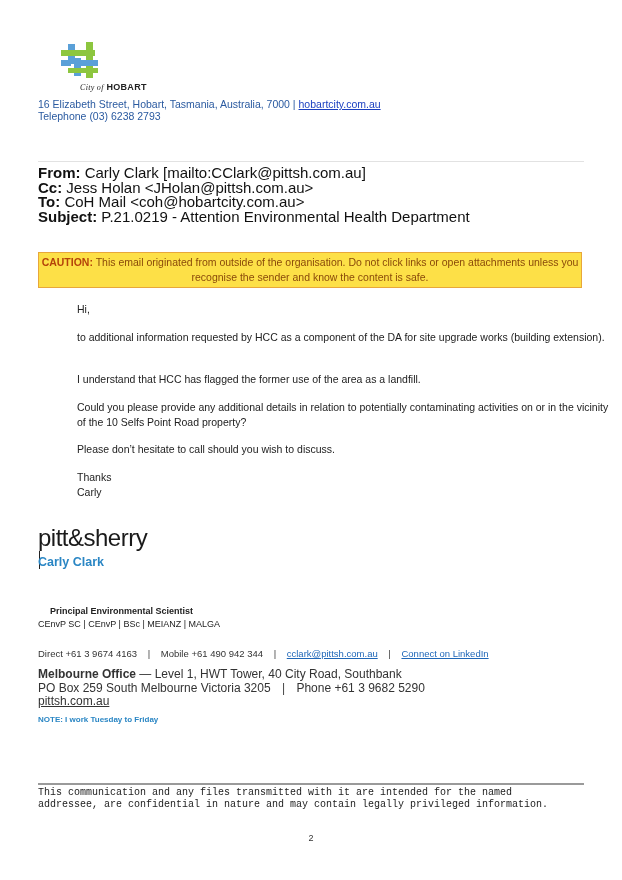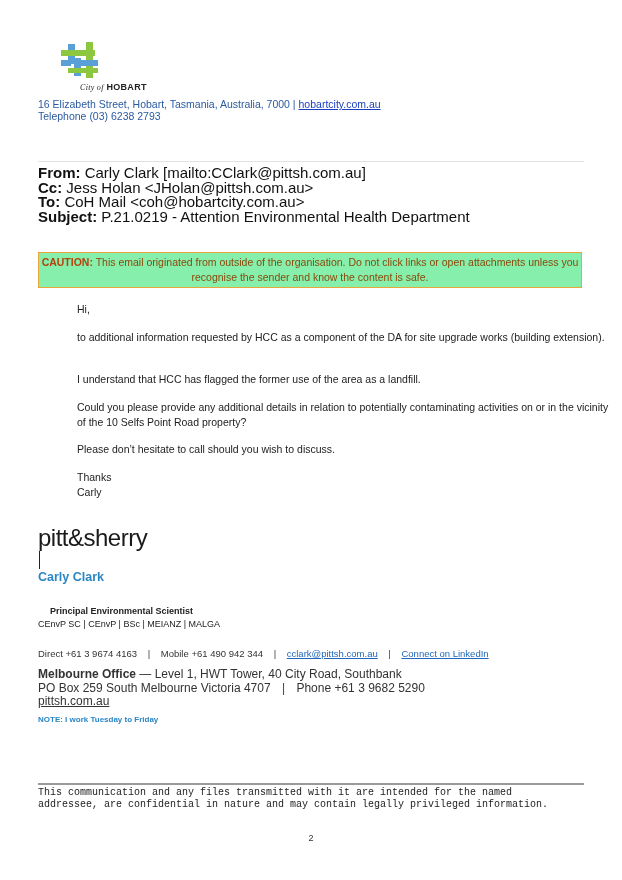--- a/index.html
+++ b/index.html
@@ -6,26 +6,26 @@
   body { width: 622px; height: 880px; position: relative; overflow: hidden; font-family: "Liberation Sans", sans-serif; color: #222; }
   .abs { position: absolute; }
   .logo { left: 58px; top: 40px; width: 62px; height: 55px; }
   .logo-text { left: 44px; top: 82px; font-size: 9px; font-weight: bold; color: #222; letter-spacing: 0.3px; }
   .logo-text .small { font-family: "Liberation Serif", serif; font-weight: normal; font-style: italic; font-size: 8px; margin-left: 36px; }
   .addr { left: 38px; top: 98px; font-size: 10.5px; color: #2a5aa0; line-height: 12px; }
   .addr a { color: #1a3fc0; text-decoration: underline; }
   .hr-top { left: 38px; top: 161px; width: 546px; height: 1px; background: #e2e2e2; }
   .hdr { left: 38px; top: 166px; font-size: 15px; line-height: 14.6px; color: #111; }
   .hdr b { font-weight: bold; }
-  .caution { left: 38px; top: 252px; width: 544px; height: 36px; background: #86efac; border: 1px solid #e8a73a; box-sizing: border-box; font-size: 10.5px; line-height: 15px; text-align: center; color: #8a4a0a; padding-top: 2px; }
+  .caution { left: 38px; top: 252px; width: 544px; height: 36px; background: #fde047; border: 1px solid #e8a73a; box-sizing: border-box; font-size: 10.5px; line-height: 15px; text-align: center; color: #8a4a0a; padding-top: 2px; }
   .caution b { color: #b4420a; }
   .body-text { left: 38px; font-size: 10.5px; line-height: 14.5px; color: #222; width: 550px; margin-left: 39px; }
   .pitt { left: 38px; top: 524px; font-size: 24px; color: #1a1a1a; letter-spacing: -0.5px; }
   .cursor { left: 39px; top: 551px; width: 1px; height: 18px; background: #222; }
-  .sig-name { left: 38px; top: 570px; font-size: 12.5px; font-weight: bold; color: #2a86c4; text-align: right; }
+  .sig-name { left: 38px; top: 555px; font-size: 12.5px; font-weight: bold; color: #2a86c4; text-align: right; }
   .sig-title { left: 38px; top: 606px; font-size: 9px; font-weight: bold; color: #222; padding-left: 12px; }
   .sig-cred { left: 38px; top: 619px; font-size: 9px; color: #222; }
   .contact { left: 38px; top: 648px; font-size: 9.5px; color: #333; white-space: nowrap; }
   .contact a { color: #1f67b8; text-decoration: underline; }
   .sep { display: inline-block; margin: 0 8px; color: #444; }
   .office { left: 38px; top: 668px; font-size: 12px; line-height: 13.5px; color: #333; }
   .office a { color: #333; text-decoration: underline; }
   .note { left: 38px; top: 715px; font-size: 8px; font-weight: bold; color: #2a86c4; }
   .hr-bot { left: 38px; top: 783px; width: 546px; height: 2px; background: #9a9a9a; }
   .footer { left: 38px; top: 787px; font-family: "Liberation Mono", monospace; font-size: 10px; line-height: 12px; color: #222; white-space: pre; }
@@ -99,21 +99,21 @@
   <span>Mobile +61 490 942 344</span>
   <span class="sep">|</span>
   <a>cclark@pittsh.com.au</a>
   <span class="sep">|</span>
   <a>Connect on LinkedIn</a>
 </div>
 
 <div class="abs office">
   <div><b>Melbourne Office</b><span> — Level 1, HWT Tower, 40 City Road, Southbank</span></div>
   <div>
-    <span>PO Box 259 South Melbourne Victoria 4707</span>
+    <span>PO Box 259 South Melbourne Victoria 3205</span>
     <span class="sep">|</span>
     <span>Phone +61 3 9682 5290</span>
   </div>
   <div><a>pittsh.com.au</a></div>
 </div>
 
 <div class="abs note">NOTE: I work Tuesday to Friday</div>
 
 <div class="abs hr-bot"></div>
 <div class="abs footer"><div>This communication and any files transmitted with it are intended for the named</div><div>addressee, are confidential in nature and may contain legally privileged information.</div></div>

